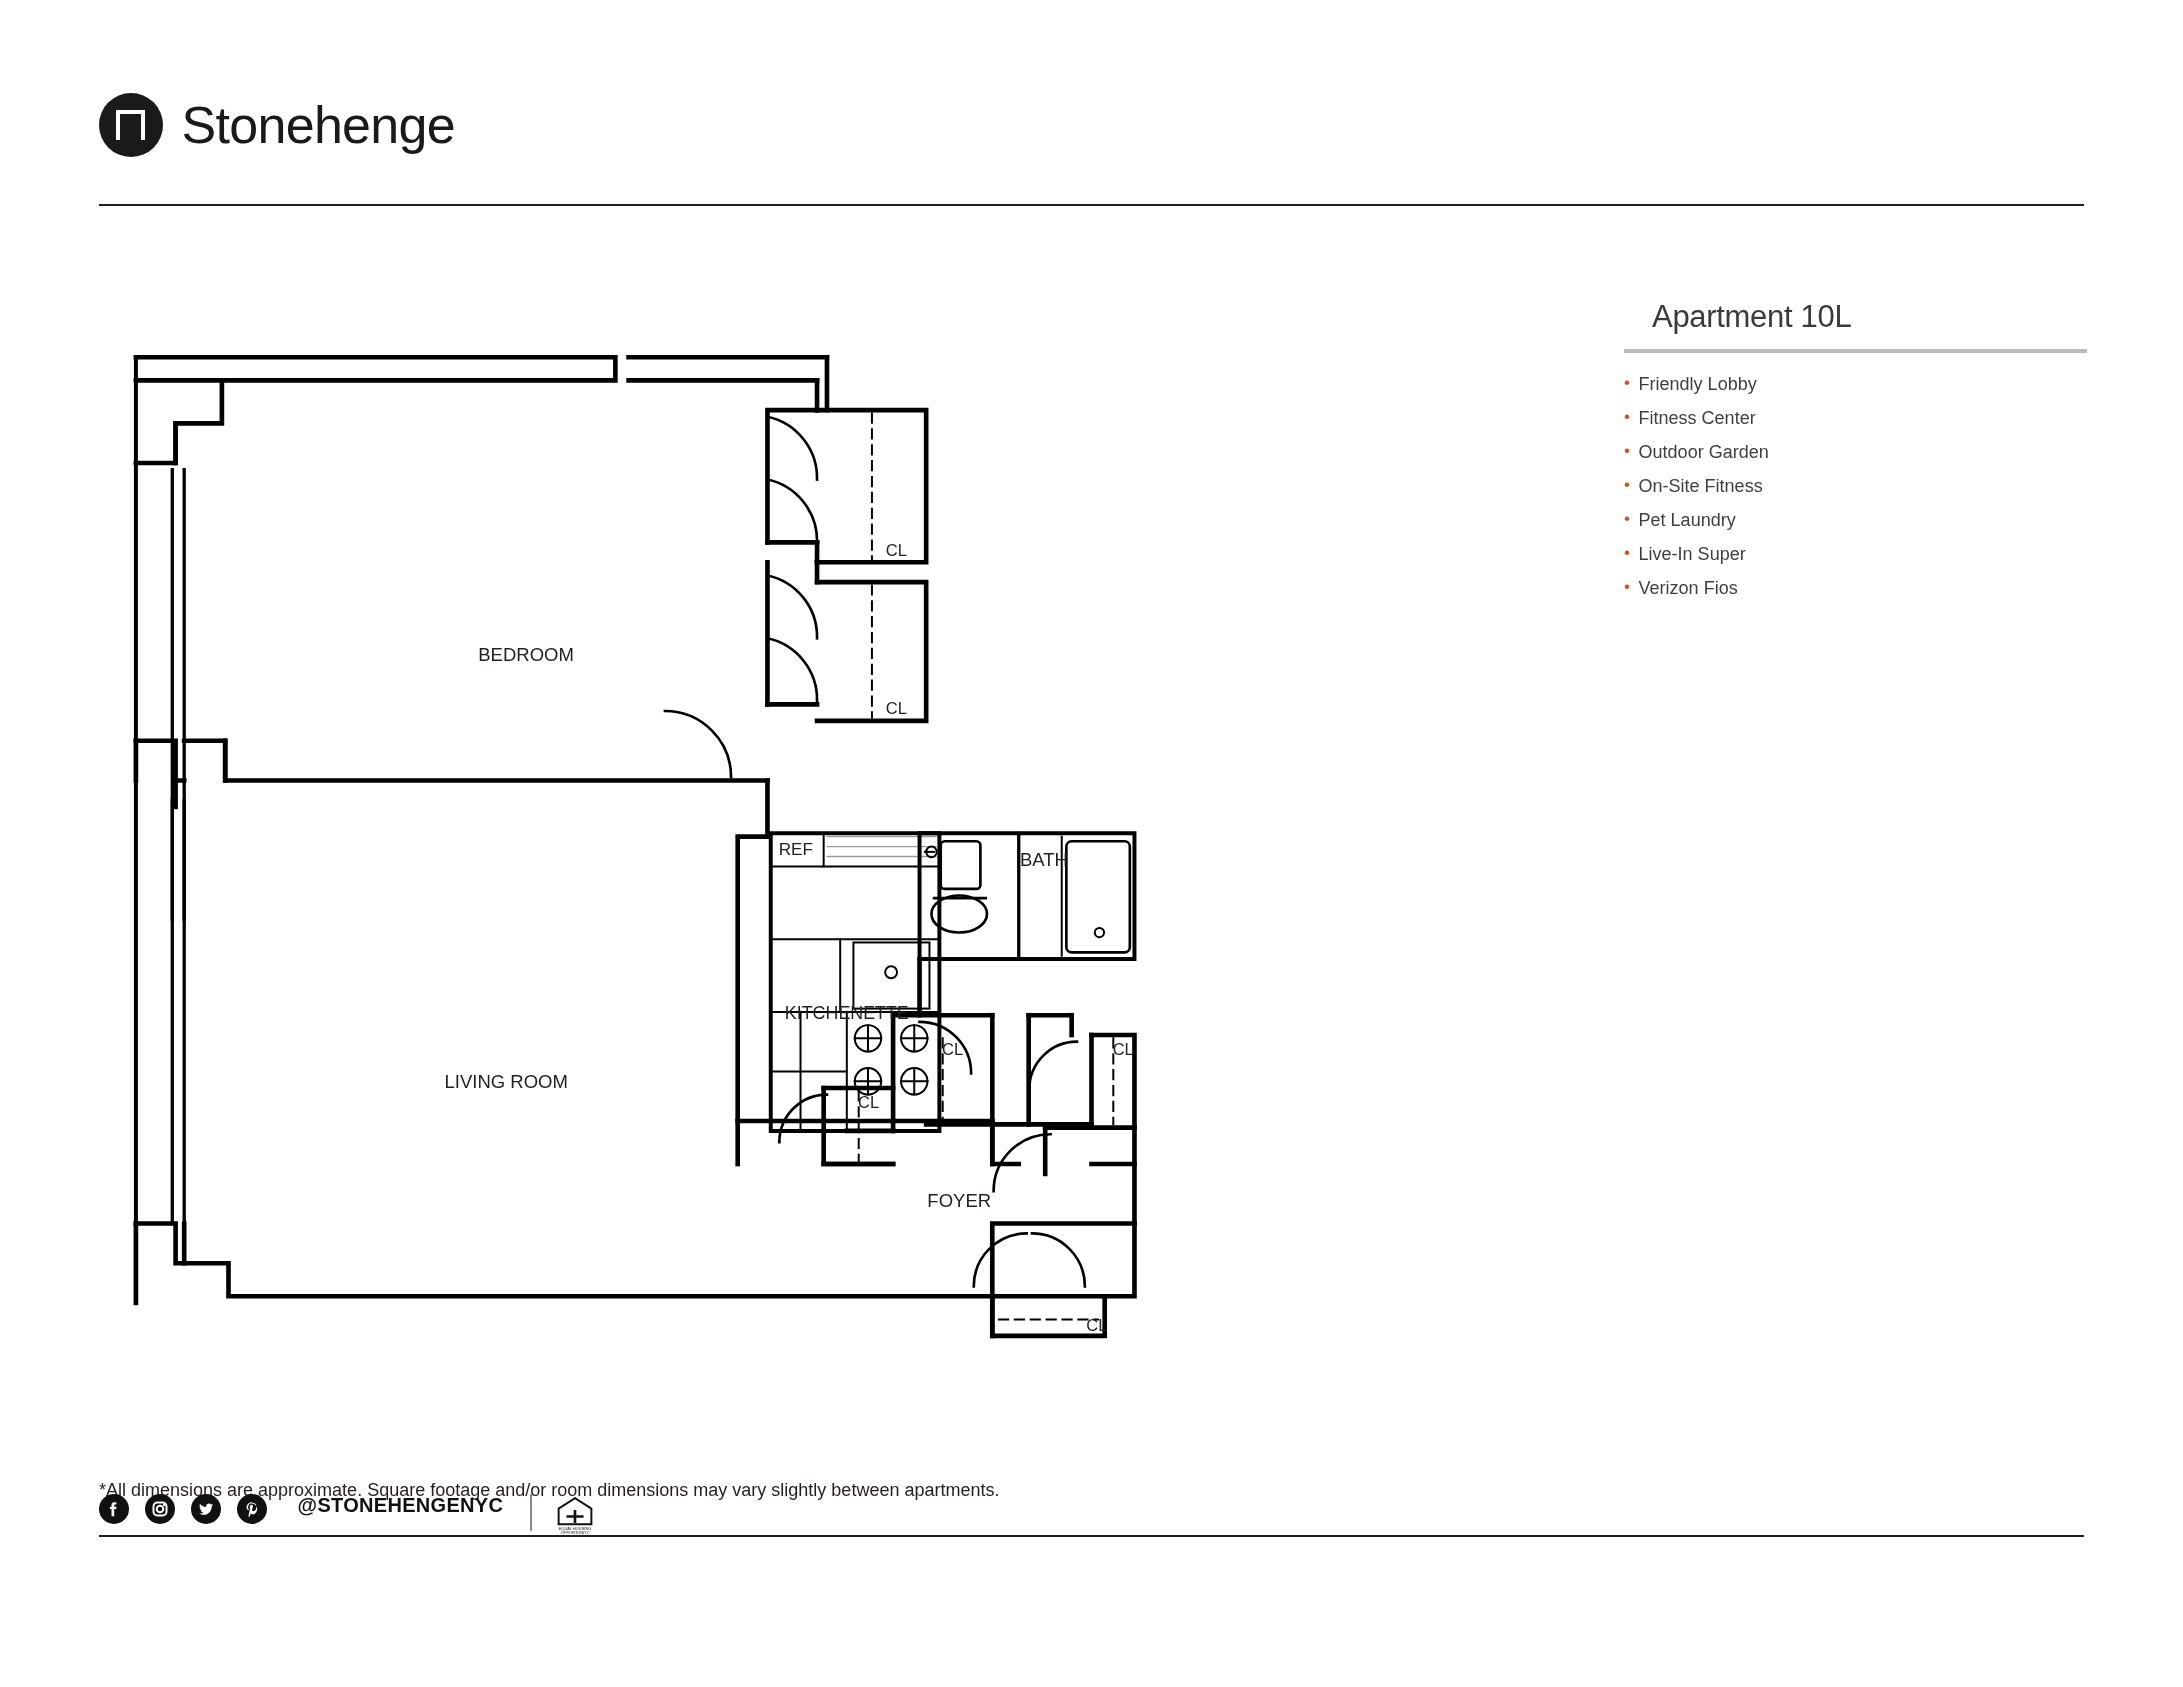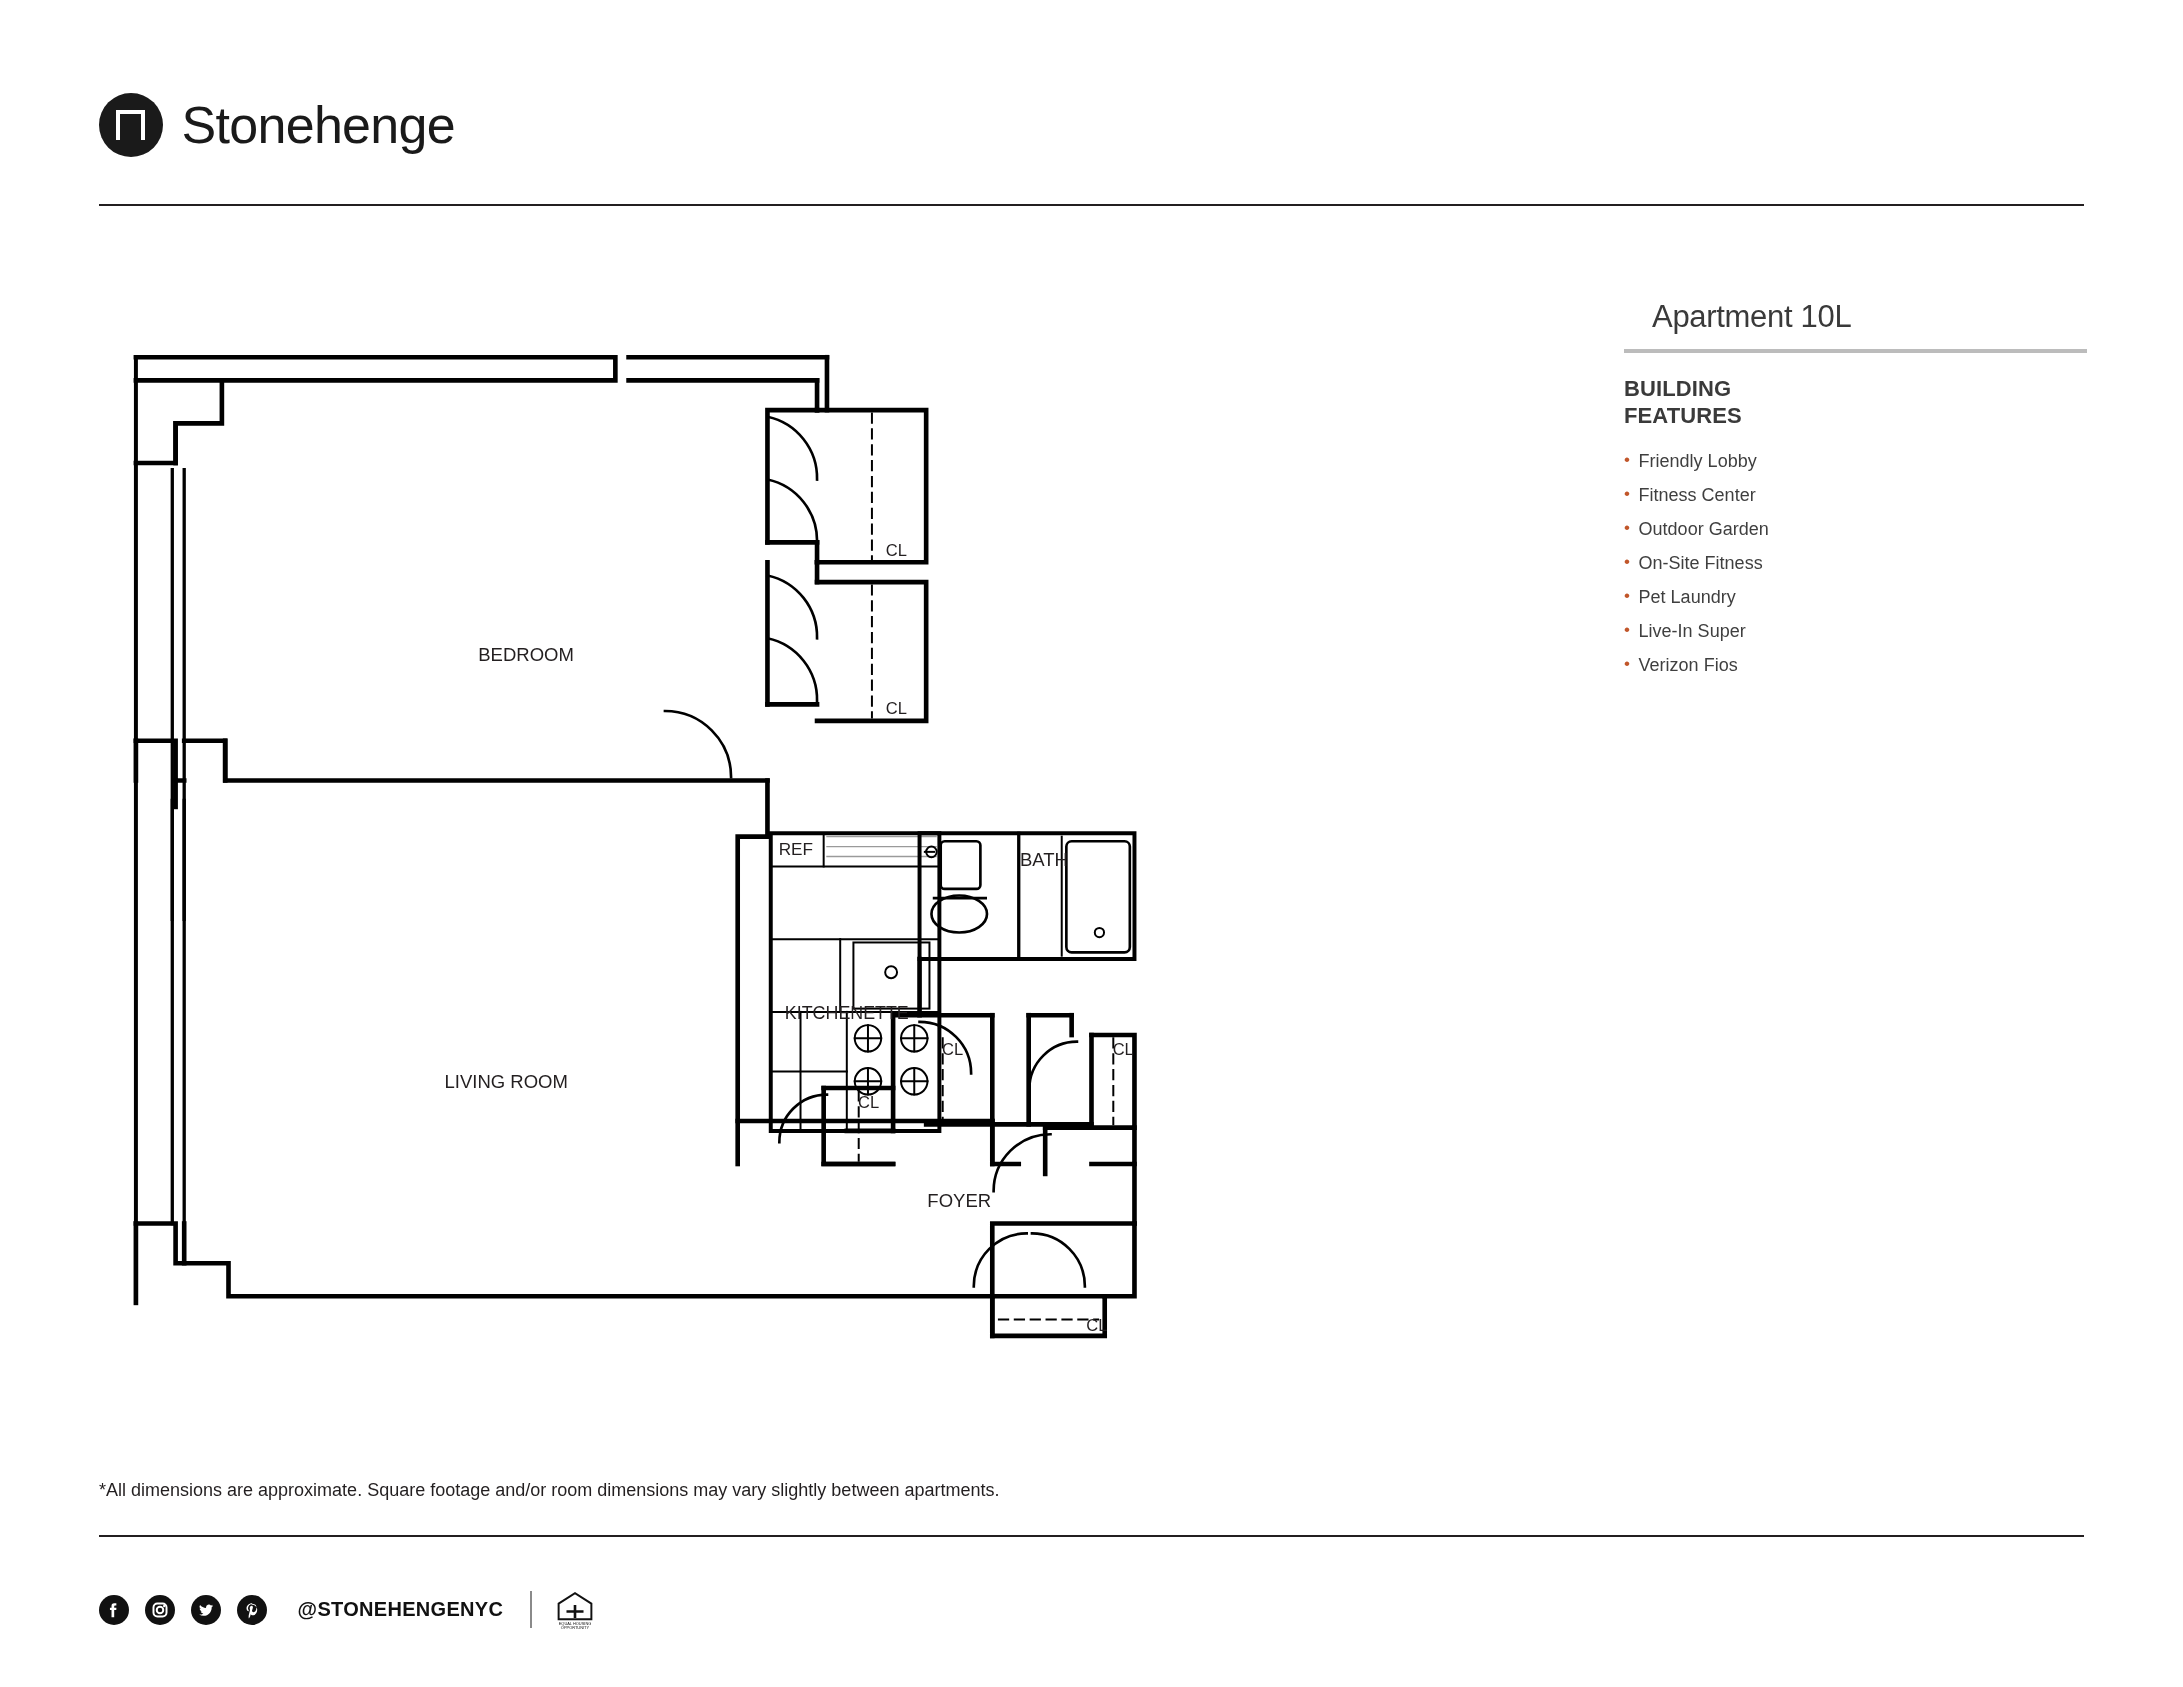--- a/index.html
+++ b/index.html
@@ -169,23 +169,23 @@
     position: absolute;
     left: 99px;
     top: 1535px;
     width: 1985px;
     height: 2px;
     background: #231f20;
   }
   .social-row {
     position: absolute;
     left: 99px;
-    top: 1589px;
+    top: 1494px;
     display: flex;
-    align-items: center;
+    align-items: flex-start;
   }
   .sicon {
     width: 30px;
     height: 30px;
     border-radius: 50%;
     background: #111111;
     margin-right: 16px;
     position: relative;
     flex: 0 0 auto;
   }
@@ -218,24 +218,20 @@
     <div class="logo-mark"></div>
     <div class="logo-text">Stonehenge</div>
   </div>
 
   <div class="rule-top"></div>
 
 
   <div class="info">
     <div class="apt-title">Apartment 10L</div>
     <div class="info-rule"></div>
-    <div class="feat-title">
-      <div>BUILDING</div>
-      <div>FEATURES</div>
-    </div>
     <ul class="feat-list">
       <li>Friendly Lobby</li>
       <li>Fitness Center</li>
       <li>Outdoor Garden</li>
       <li>On-Site Fitness</li>
       <li>Pet Laundry</li>
       <li>Live-In Super</li>
       <li>Verizon Fios</li>
     </ul>
   </div>

